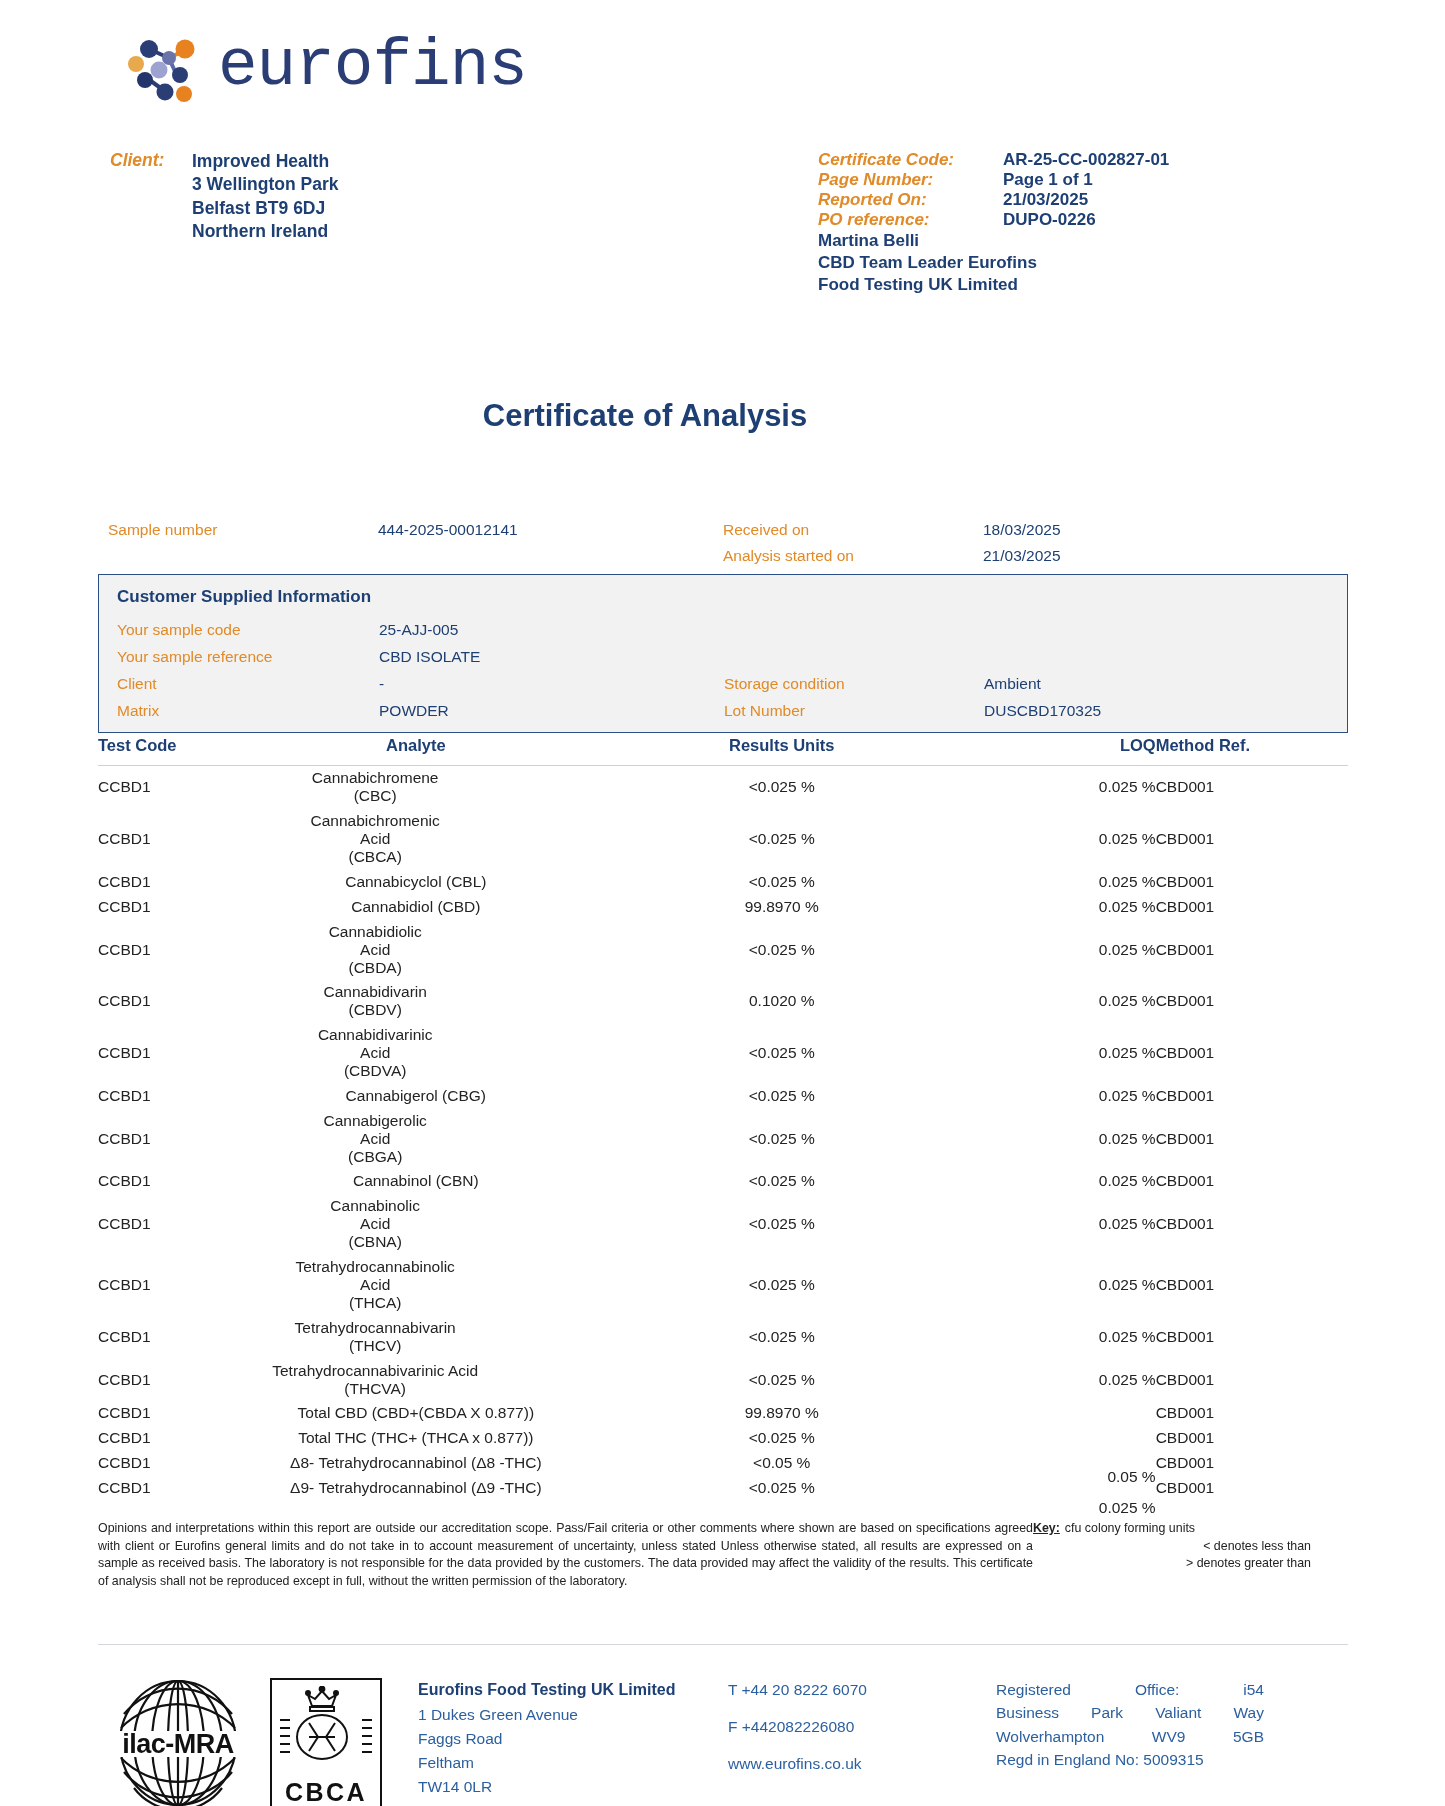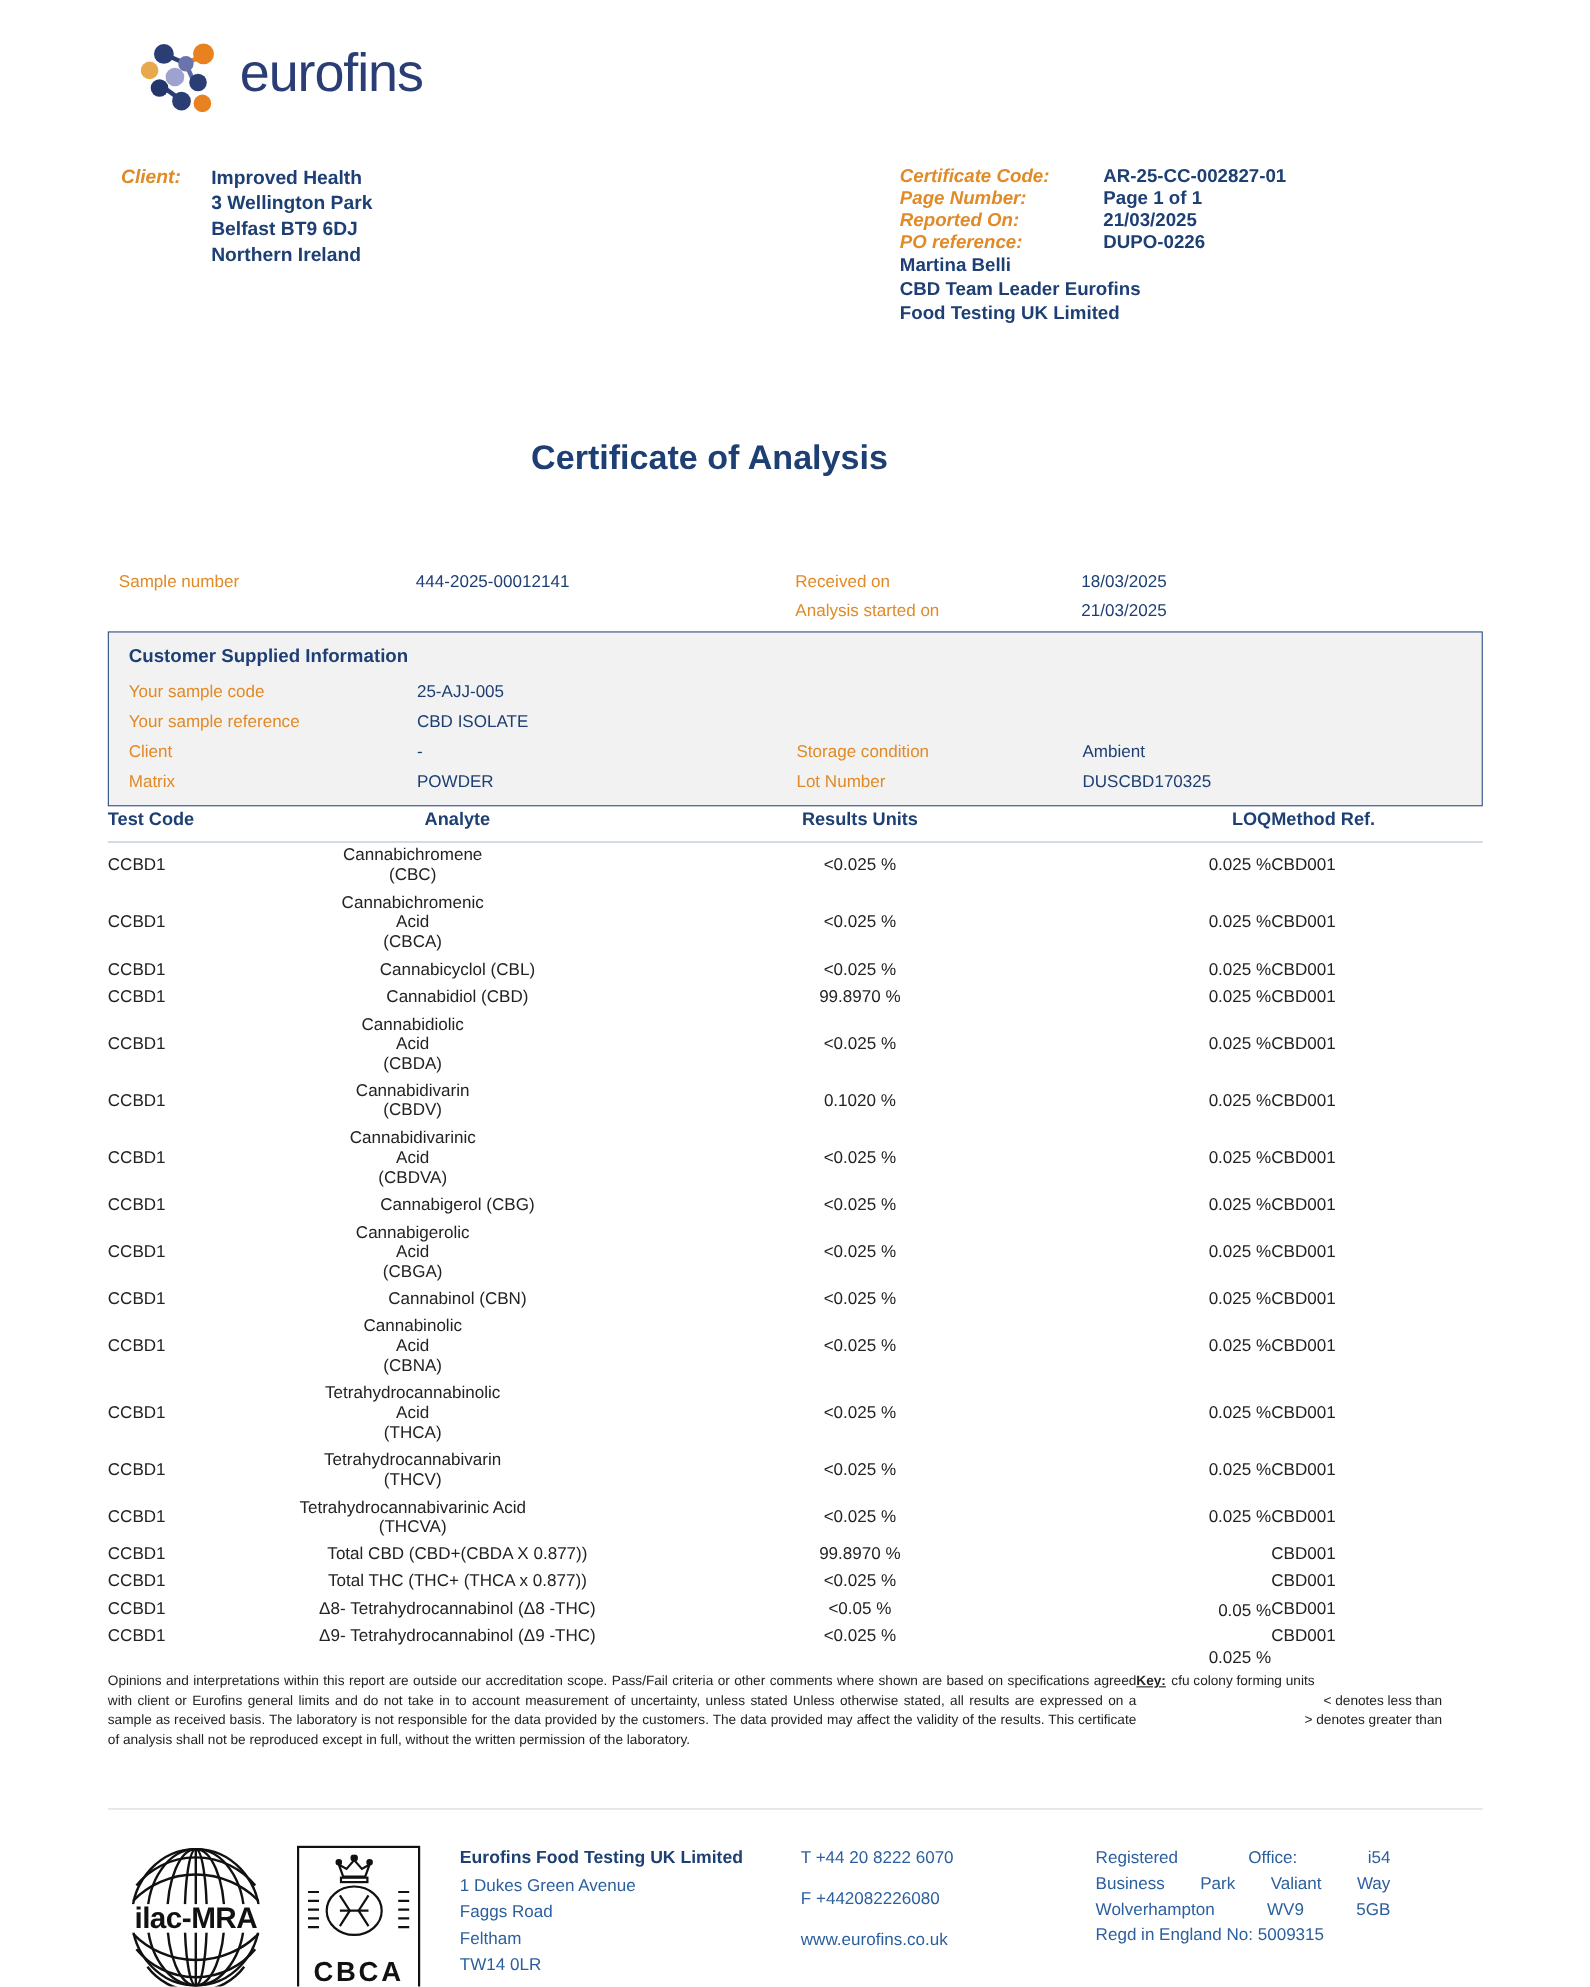--- a/index.html
+++ b/index.html
@@ -30,22 +30,22 @@
     display: flex;
     align-items: center;
     gap: 16px;
   }
   .logo-mark {
     width: 74px;
     height: 70px;
     position: relative;
   }
   .logo-word {
-    font-family: Liberation Sans, sans-serif;
-    font-size: 49px;
+    font-family: Liberation Mono, monospace;
+    font-size: 66px;
     color: #2b3d75;
     letter-spacing: -1px;
     line-height: 1;
     font-weight: 400;
   }
 
   
   .client-block {
     position: absolute;
     left: 110px;
@@ -171,21 +171,21 @@
     color: #232323;
     white-space: nowrap;
   }
   td.c-test { color: #2b5f9e; }
   .analyte-just {
     display: flex;
     justify-content: space-between;
     width: 330px;
     flex-direction: column;
   }
-  .loq-shift-1 { position: relative; top: 2px; }
+  .loq-shift-1 { position: relative; top: 14px; }
   .loq-shift-2 { position: relative; top: 20px; }
 
   
   .disclaimer-wrap {
     position: absolute;
     left: 98px;
     top: 1520px;
     width: 1250px;
     display: flex;
     font-size: 12.4px;

